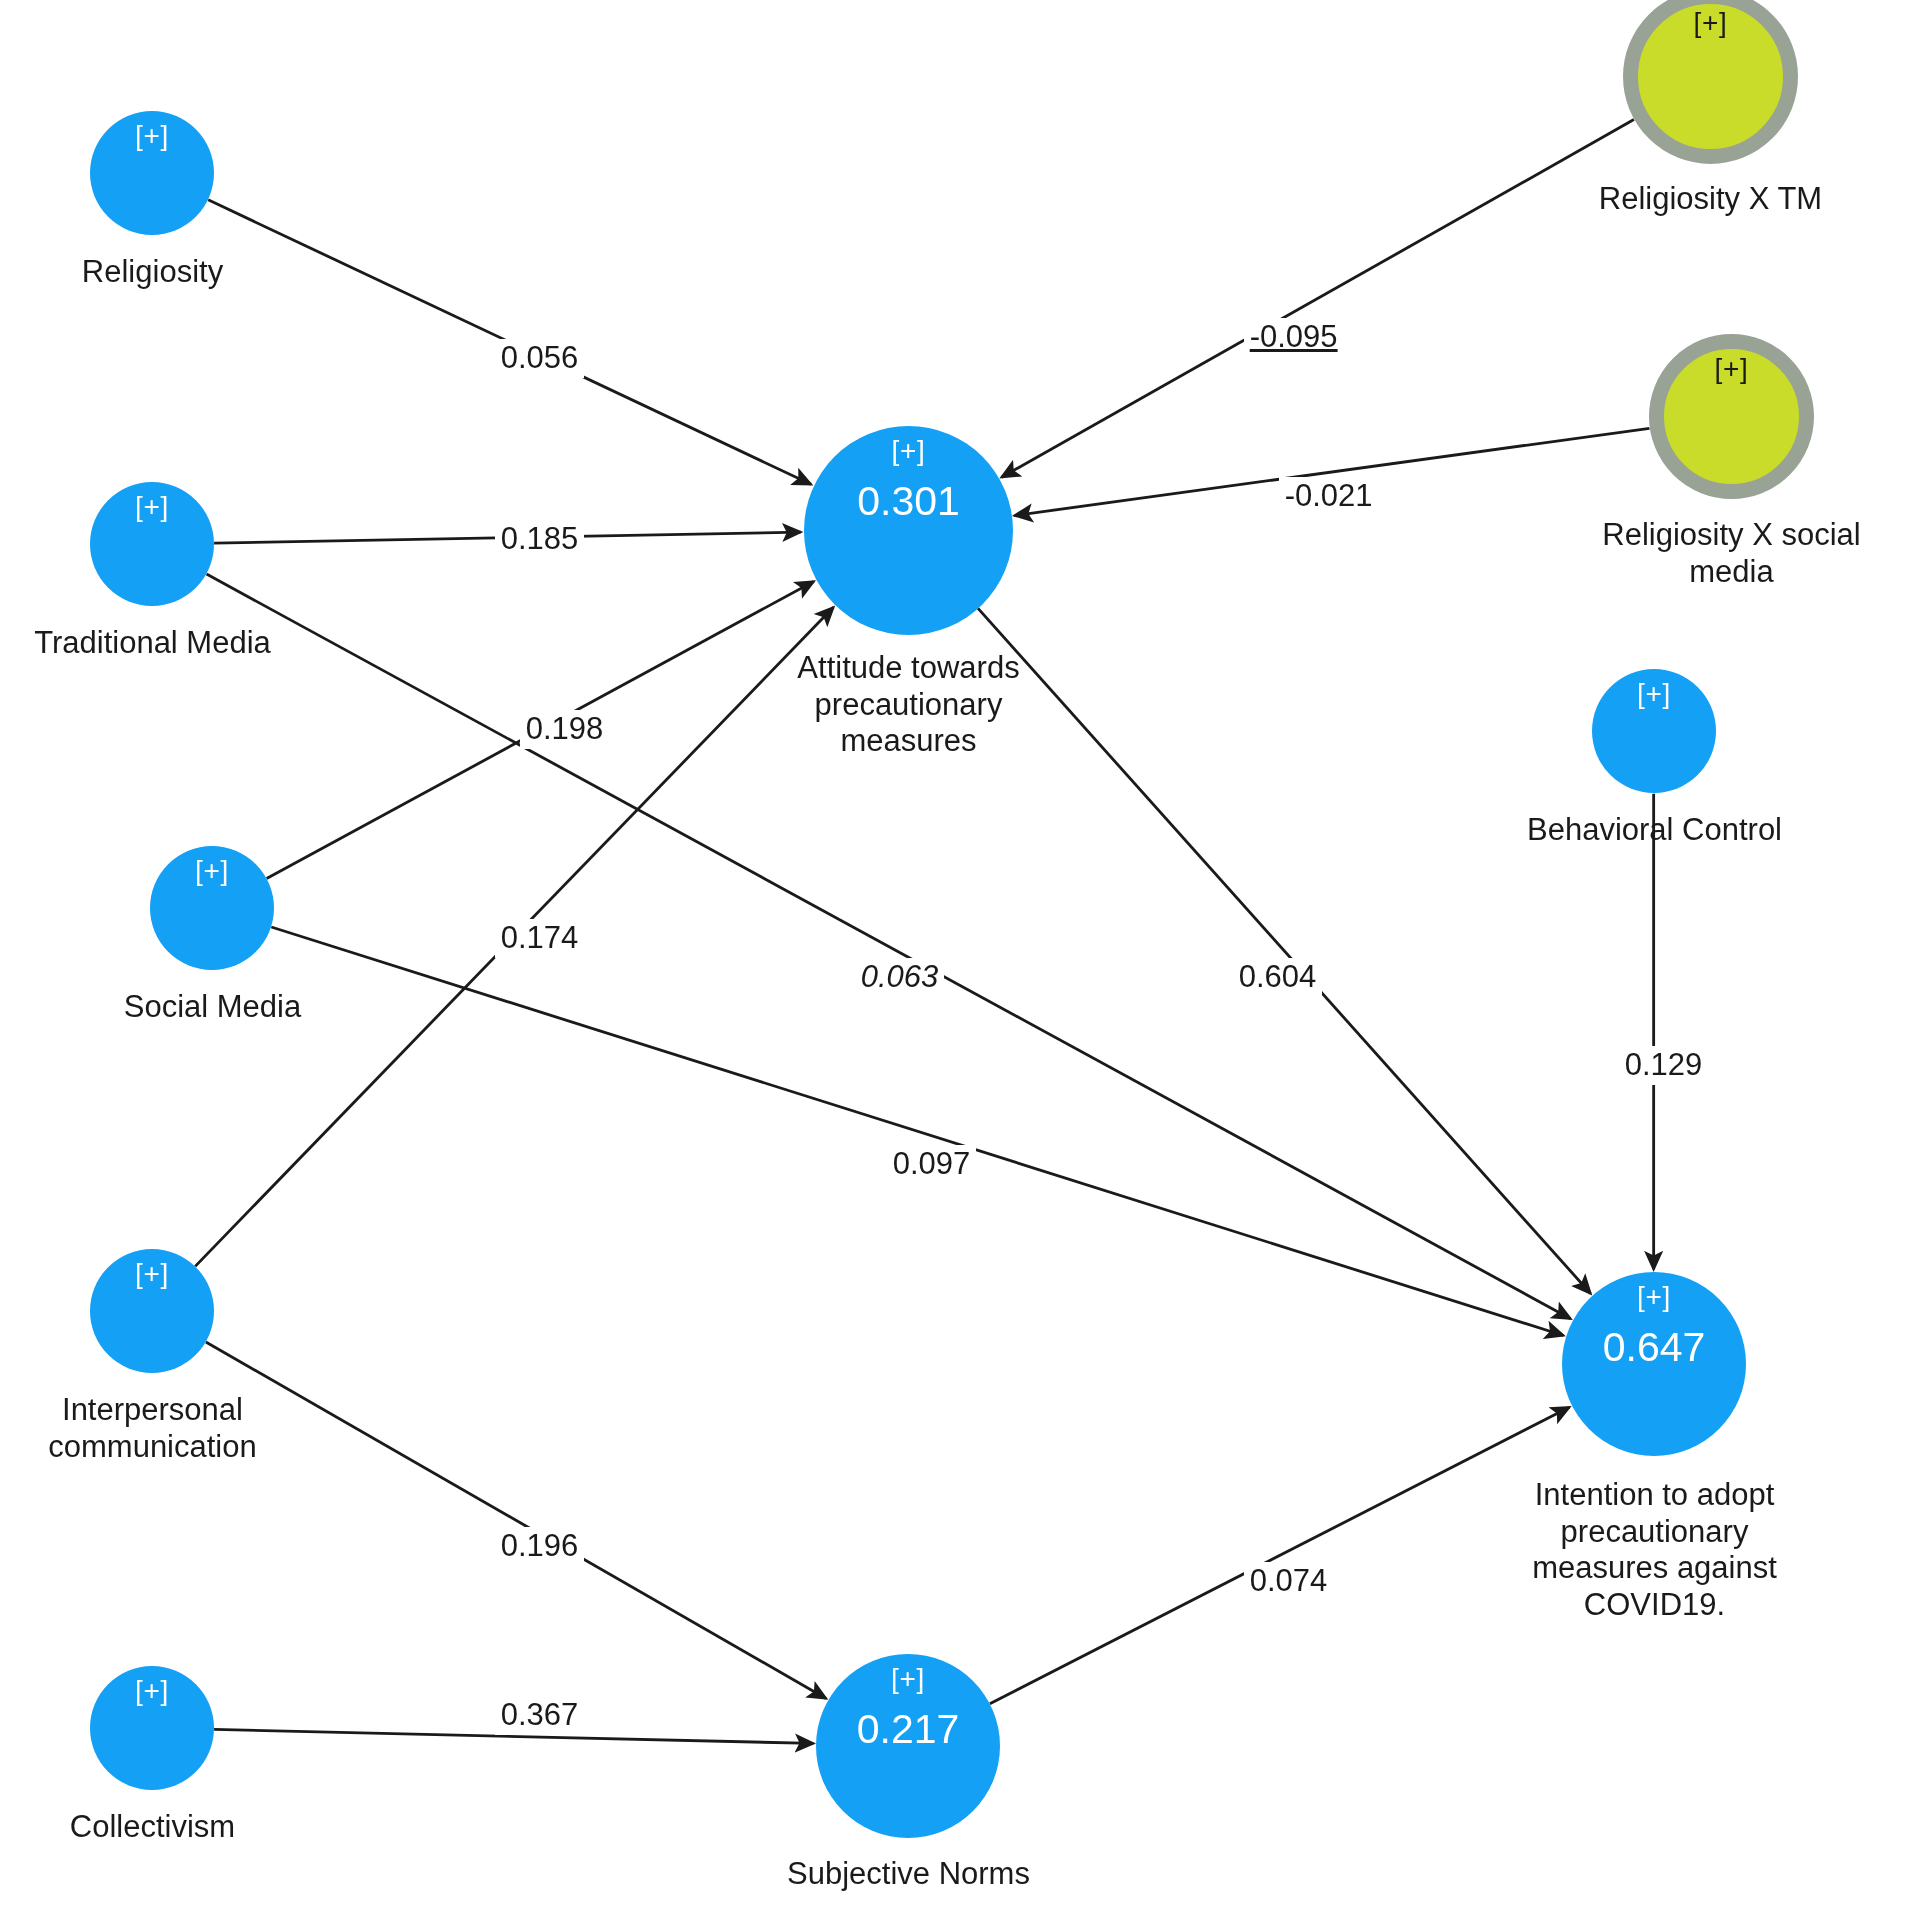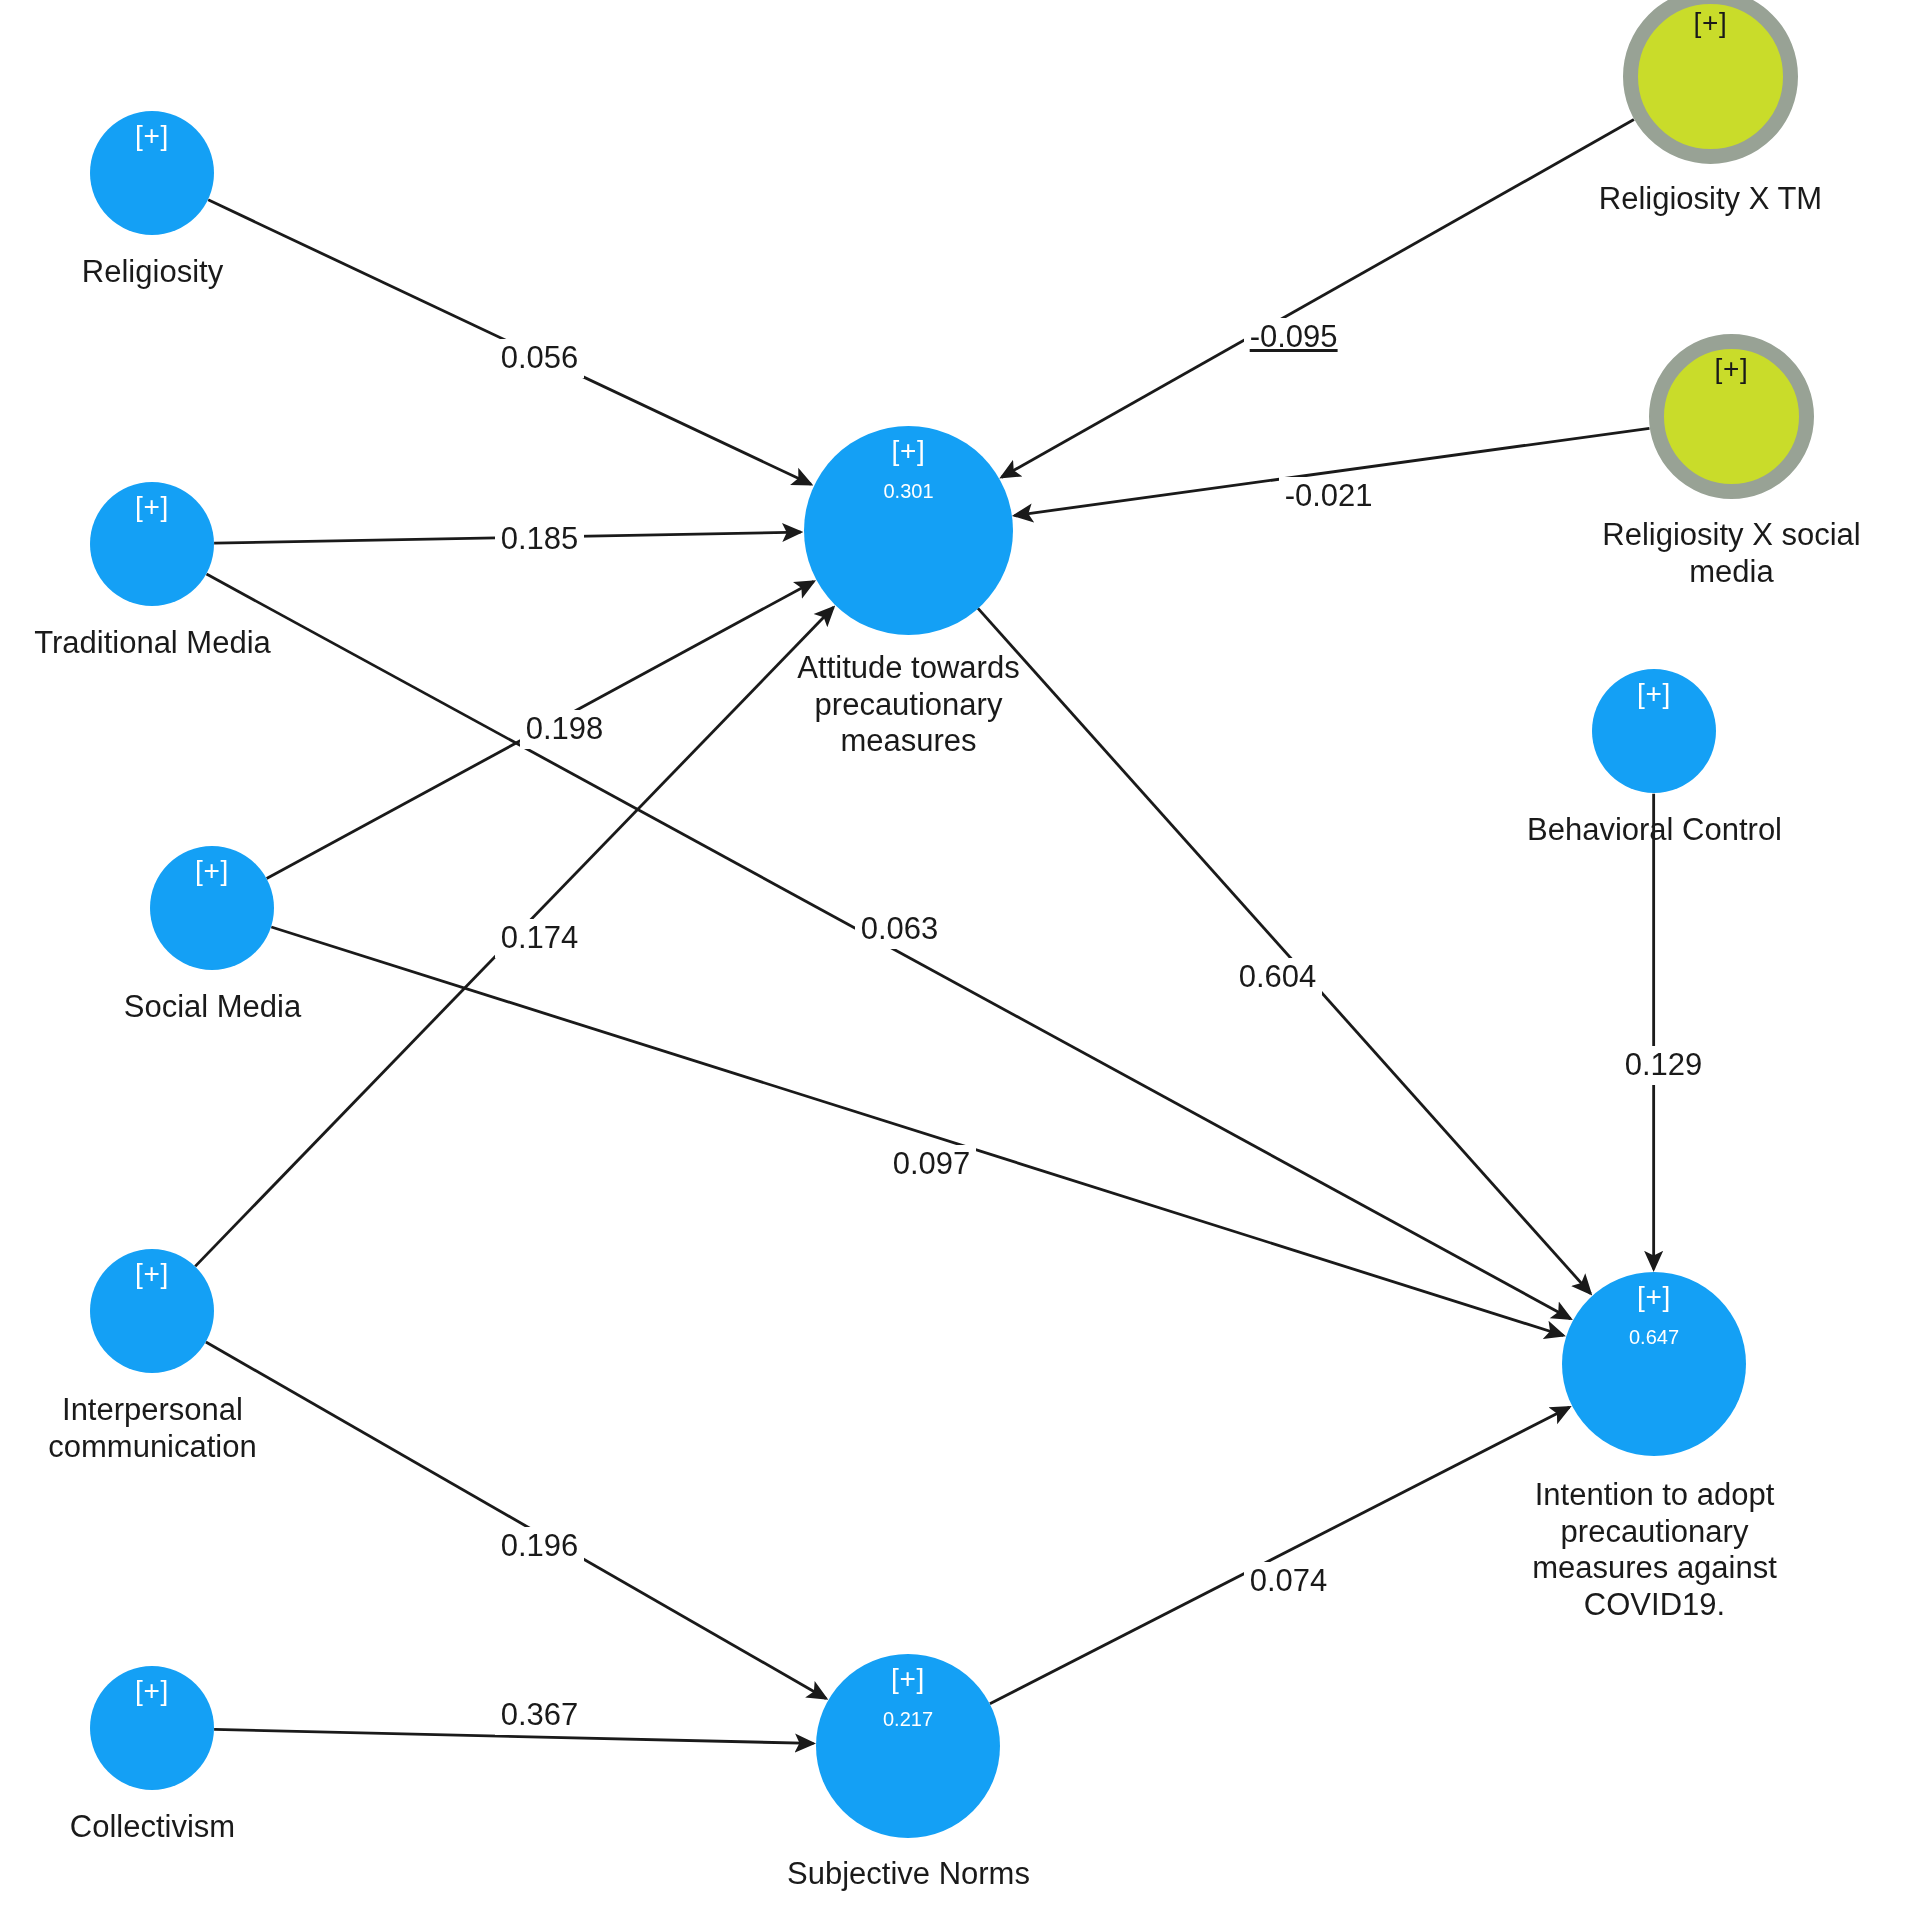--- a/index.html
+++ b/index.html
@@ -5,21 +5,21 @@
   html,body{margin:0;padding:0;background:#ffffff;}
   body{width:1913px;height:1926px;position:relative;overflow:hidden;
        font-family:"Liberation Sans",sans-serif;}
   #canvas{position:absolute;left:0;top:0;width:1913px;height:1926px;}
   .node{position:absolute;border-radius:50%;display:flex;flex-direction:column;
         align-items:center;justify-content:flex-start;box-sizing:border-box;}
   .node.latent{background:#14A0F5;}
   .node.moderator{background:#C9DC2A;border:15.6px solid #98A295;}
   .node .plus{font-size:28px;line-height:1;color:#ffffff;margin-top:11.3px;letter-spacing:0.7px;}
   .node.moderator .plus{color:#1a1a1a;margin-top:5.7px;}
-  .node .r2{font-size:20px;line-height:1;color:#ffffff;margin-top:15.6px;}
+  .node .r2{font-size:41px;line-height:1;color:#ffffff;margin-top:15.6px;}
   .nodelabel{position:absolute;text-align:center;font-size:31px;color:#1a1a1a;
              line-height:1.18;white-space:pre-line;}
   .edgelabel{position:absolute;font-size:31px;color:#1a1a1a;white-space:nowrap;
              background:#ffffff;padding:1.4px 5.7px;}
 </style>
 </head>
 <body>
 
 <svg id="canvas" viewBox="0 0 2707 2725">
   <defs>
@@ -100,21 +100,21 @@
 COVID19.</div>
     <div class="nodelabel" style="left: 1477px; top: 181px; width: 467px;">Religiosity X TM</div>
     <div class="nodelabel" style="left: 1498px; top: 517px; width: 467px;">Religiosity X social
 media</div>
     <div class="edgelabel" style="left: 495px; top: 339px;">0.056</div>
     <div class="edgelabel" style="left: 495px; top: 520px;">0.185</div>
     <div class="edgelabel" style="left: 520px; top: 710px;">0.198</div>
     <div class="edgelabel" style="left: 495px; top: 919px;">0.174</div>
     <div class="edgelabel" style="left: 1244px; top: 318px; text-decoration: underline;">-0.095</div>
     <div class="edgelabel" style="left: 1279px; top: 477px;">-0.021</div>
-    <div class="edgelabel" style="left: 855px; top: 910px;">0.063</div>
+    <div class="edgelabel" style="left: 855px; top: 958px; font-style: italic;">0.063</div>
     <div class="edgelabel" style="left: 1233px; top: 958px;">0.604</div>
     <div class="edgelabel" style="left: 887px; top: 1145px; text-align: right;">0.097</div>
     <div class="edgelabel" style="left: 1619px; top: 1046px;">0.129</div>
     <div class="edgelabel" style="left: 495px; top: 1527px;">0.196</div>
     <div class="edgelabel" style="left: 495px; top: 1696px;">0.367</div>
     <div class="edgelabel" style="left: 1244px; top: 1562px;">0.074</div>
   </div>
 
 
 </body></html>

